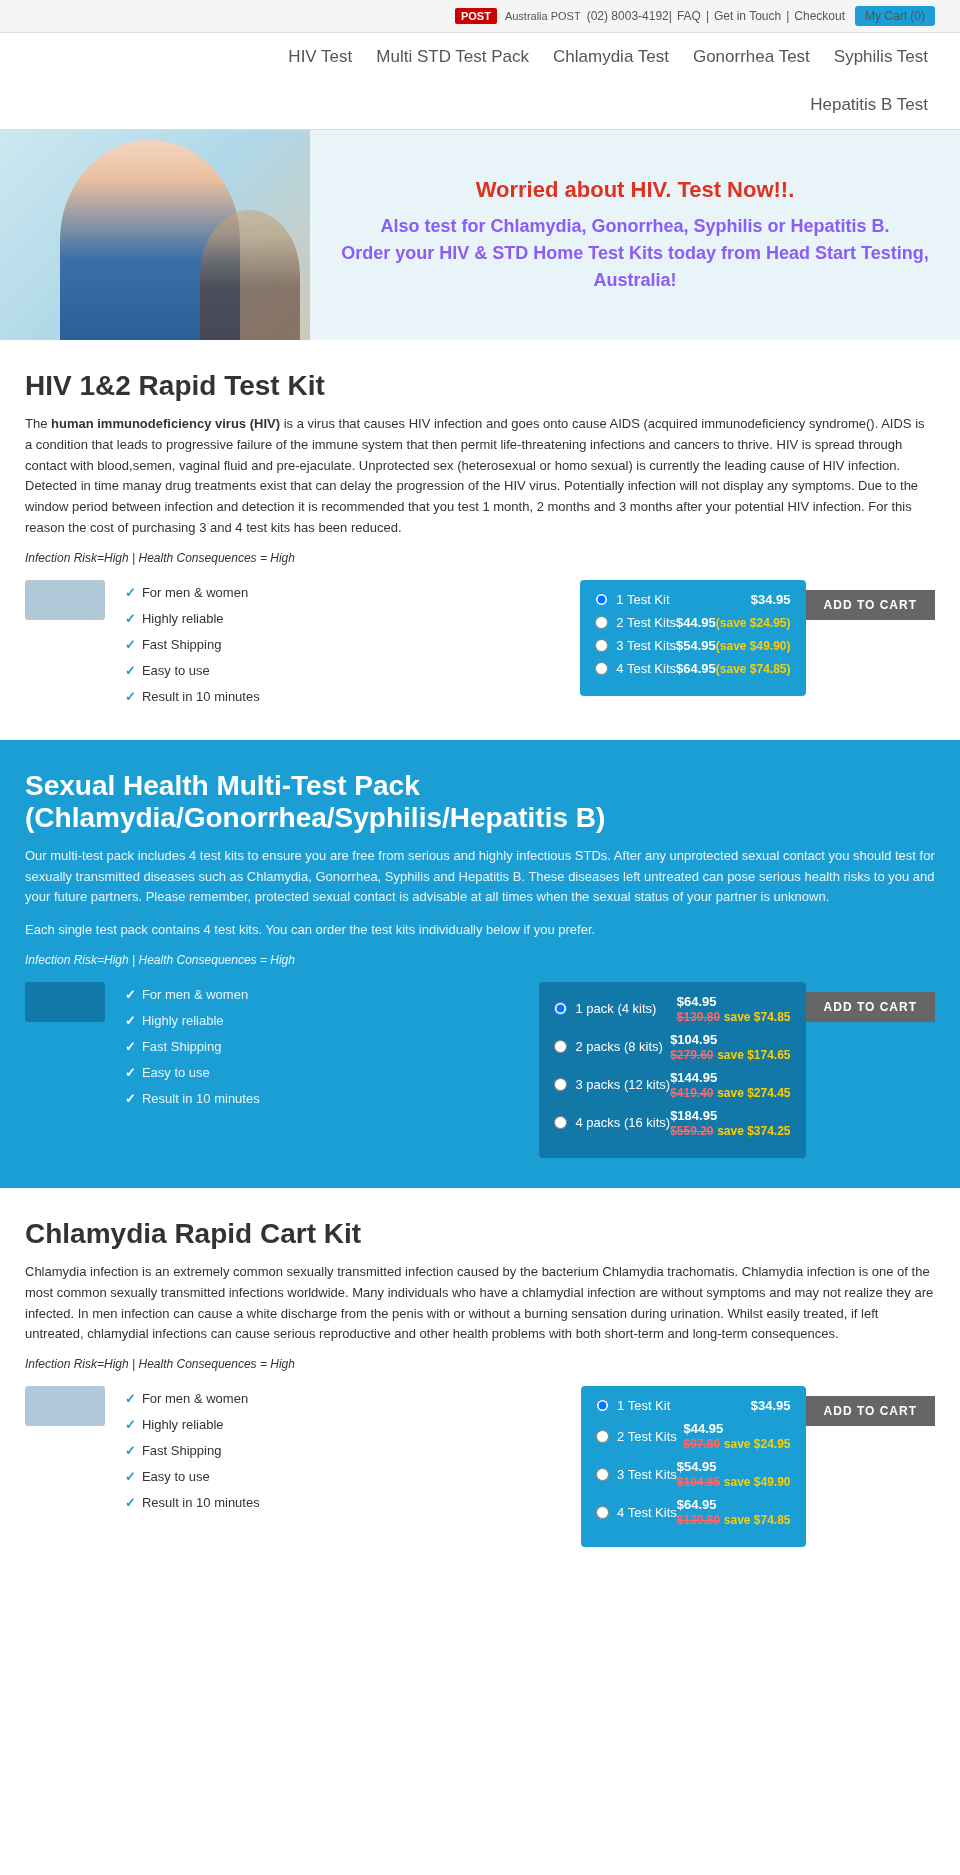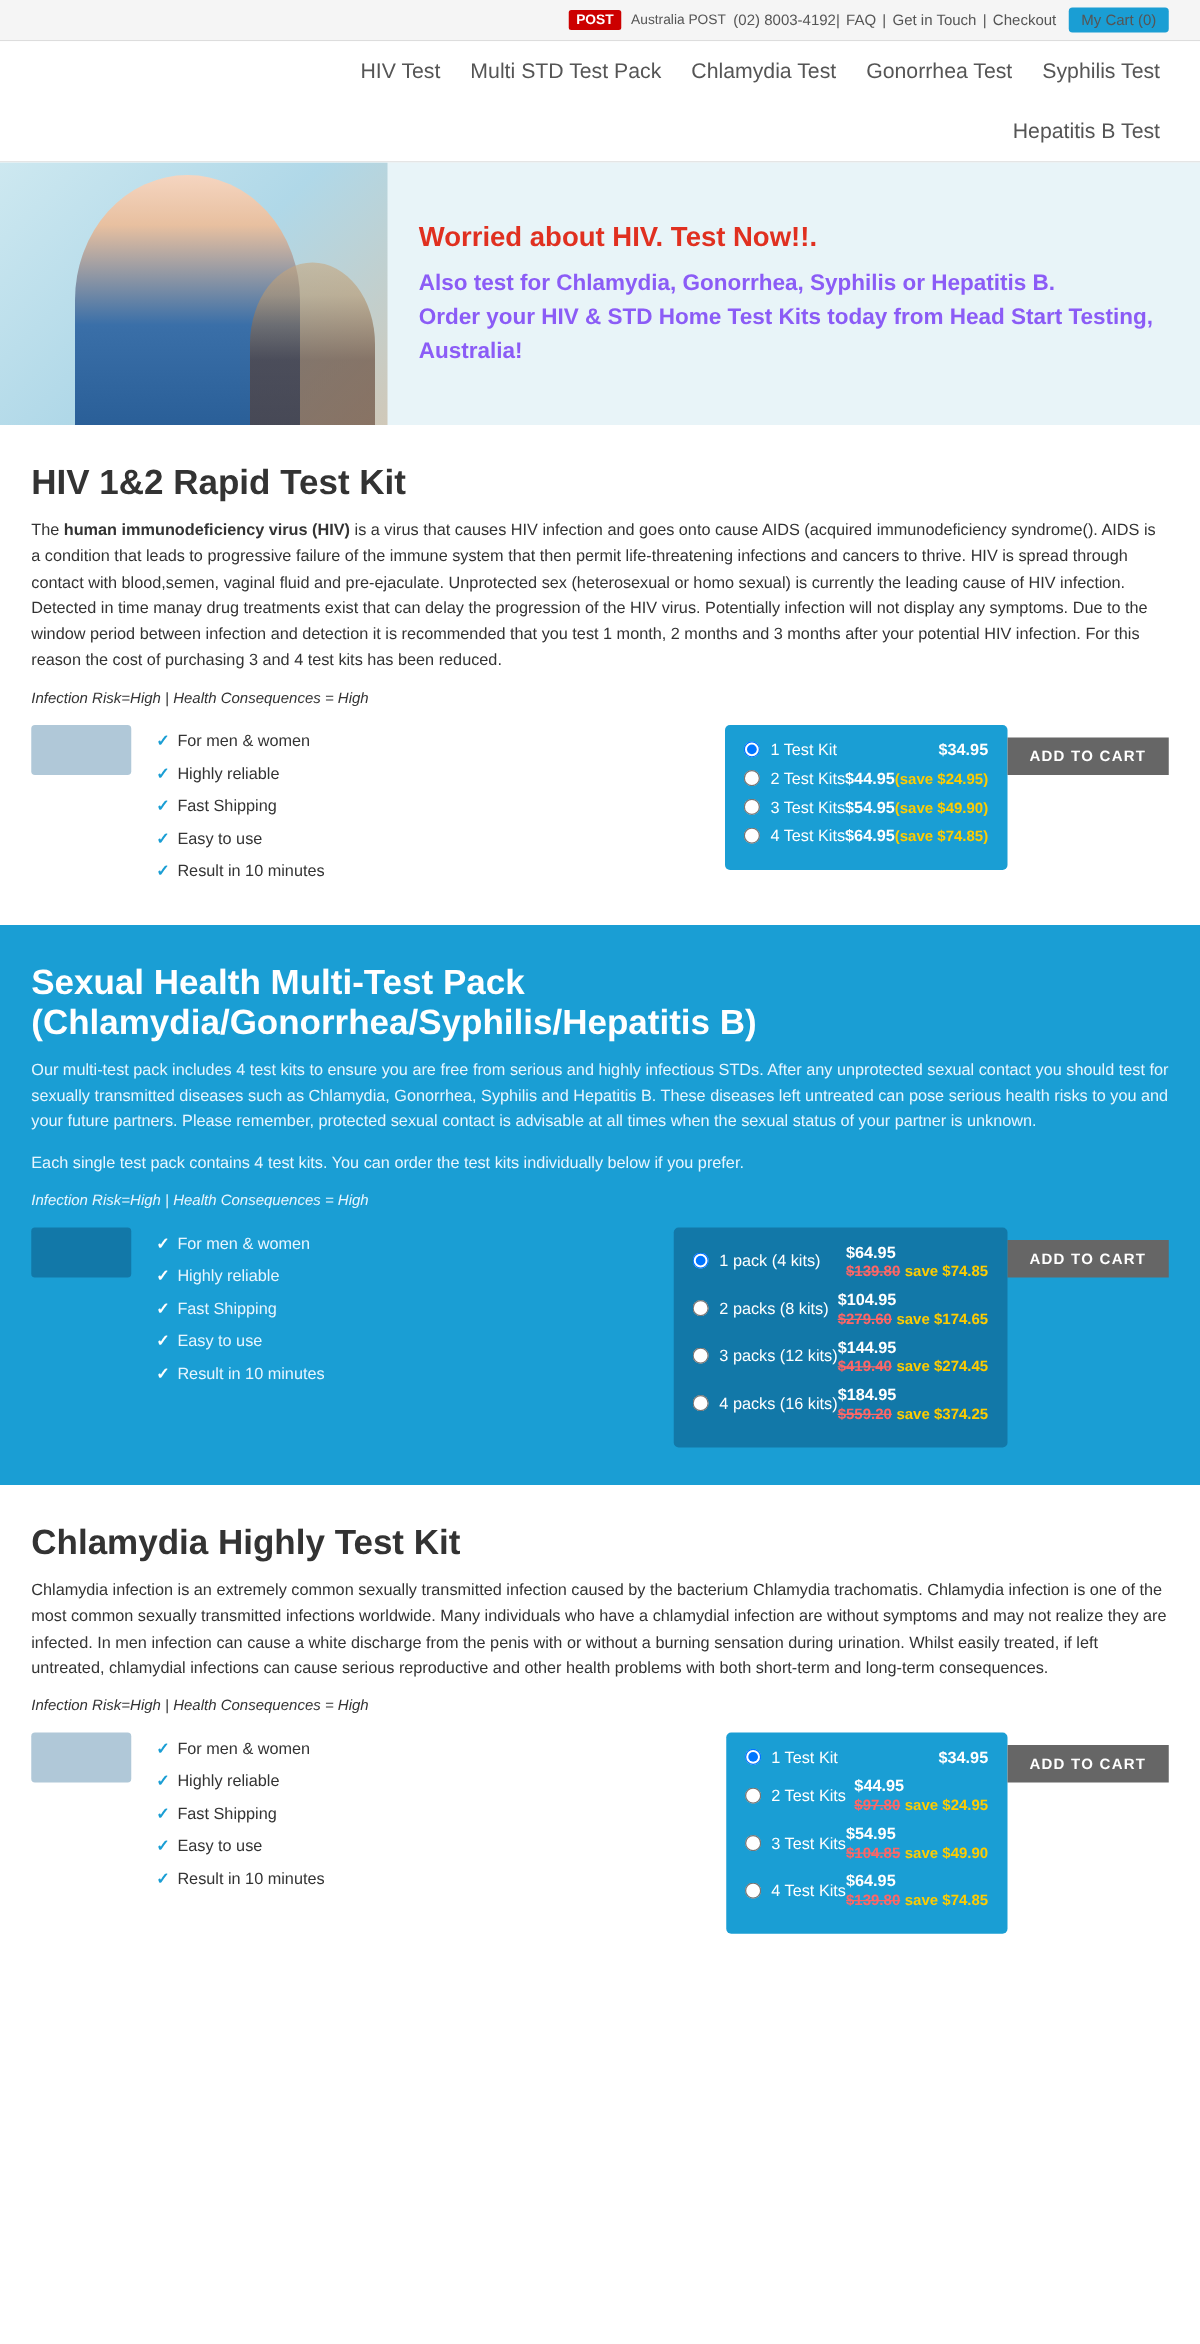--- a/index.html
+++ b/index.html
@@ -75,20 +75,21 @@
     }
 
     
     .hero {
       background: #e8f4f8;
       display: flex;
       align-items: stretch;
       min-height: 210px;
       overflow: hidden;
       position: relative;
+      text-align: center;
     }
     .hero-img {
       width: 310px;
       min-height: 210px;
       background: linear-gradient(135deg, #cde8f0 0%, #b0d8e8 50%, #d0c8b8 100%);
       display: flex;
       align-items: center;
       justify-content: center;
       overflow: hidden;
       position: relative;
@@ -346,21 +347,21 @@
           <span class="pricing-label">4 packs (16 kits)</span>
           <span class="pricing-price">$184.95<br><span class="pricing-original">$559.20</span> <span class="pricing-save">save $374.25</span></span>
         </div>
       </div>
       <button class="add-to-cart-btn">ADD TO CART</button>
     </div>
   </div>
 </div>
 
 <div class="section-white">
-  <div class="section-title">Chlamydia Highly Test Kit</div>
+  <div class="section-title">Chlamydia Rapid Cart Kit</div>
   <div class="section-desc">Chlamydia infection is an extremely common sexually transmitted infection caused by the bacterium Chlamydia trachomatis. Chlamydia infection is one of the most common sexually transmitted infections worldwide. Many individuals who have a chlamydial infection are without symptoms and may not realize they are infected. In men infection can cause a white discharge from the penis with or without a burning sensation during urination. Whilst easily treated, if left untreated, chlamydial infections can cause serious reproductive and other health problems with both short-term and long-term consequences.</div>
   <div class="infection-risk">Infection Risk=High | Health Consequences = High</div>
   <div class="product-area">
     <div class="product-img-placeholder"></div>
     <ul class="features-list">
       <li>For men &amp; women</li>
       <li>Highly reliable</li>
       <li>Fast Shipping</li>
       <li>Easy to use</li>
       <li>Result in 10 minutes</li>

